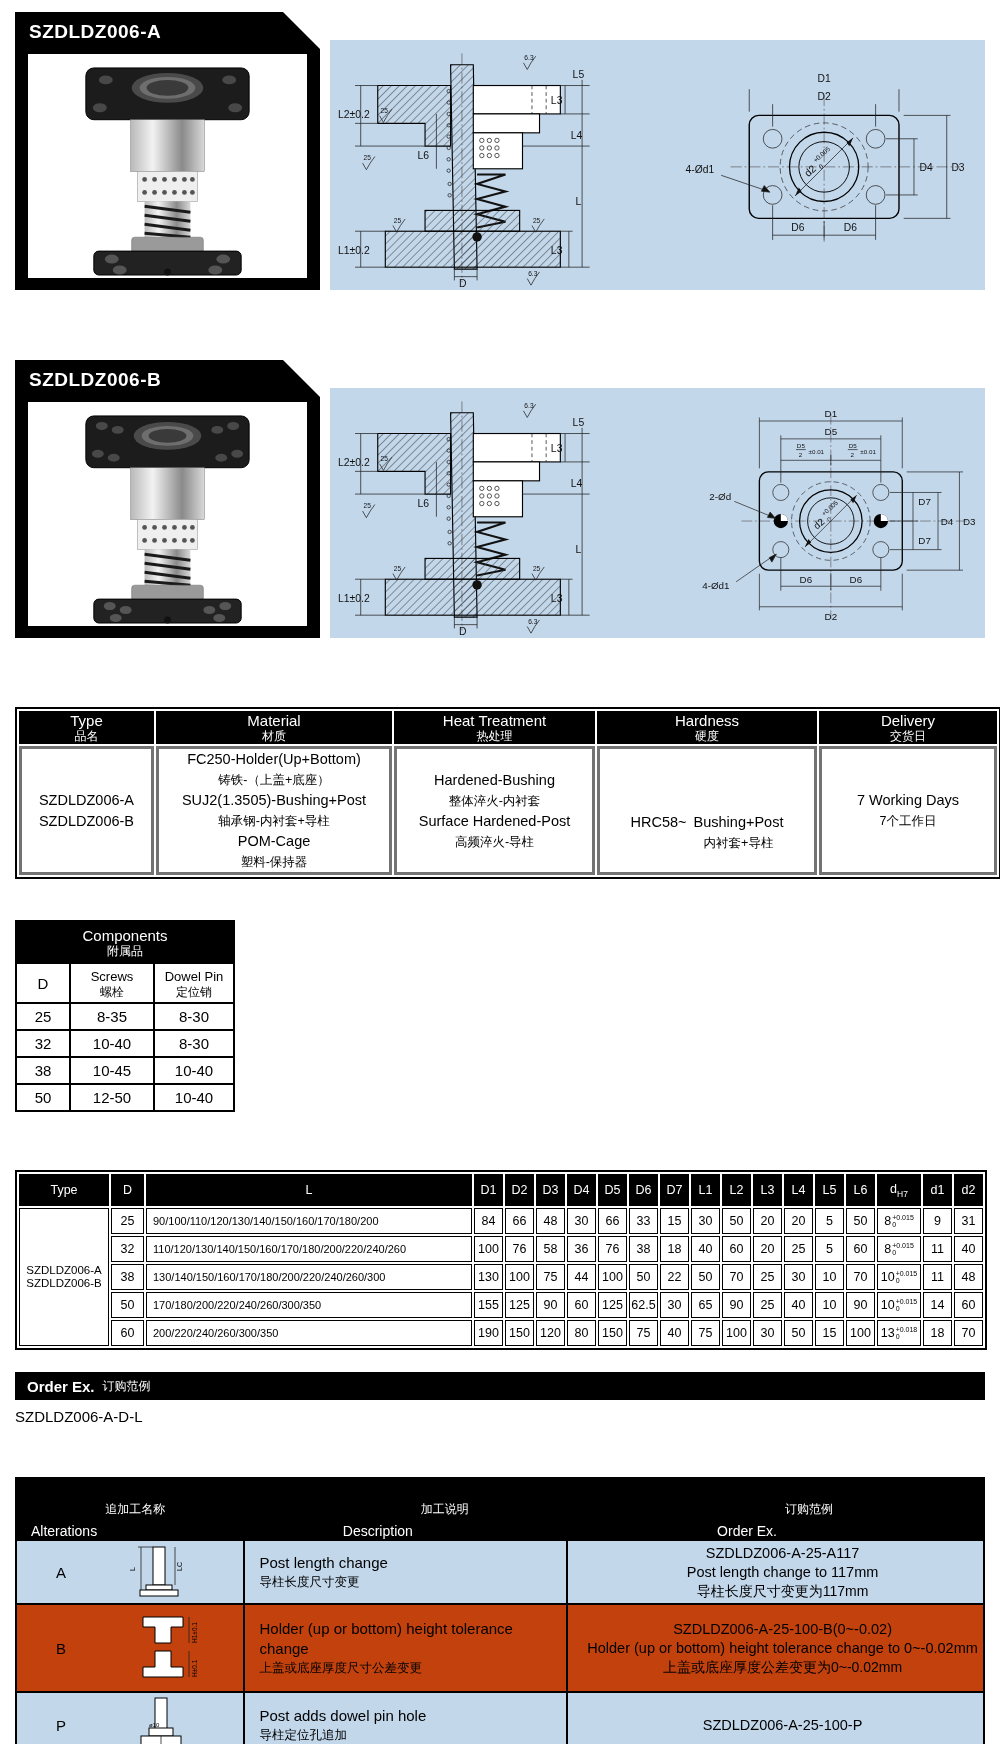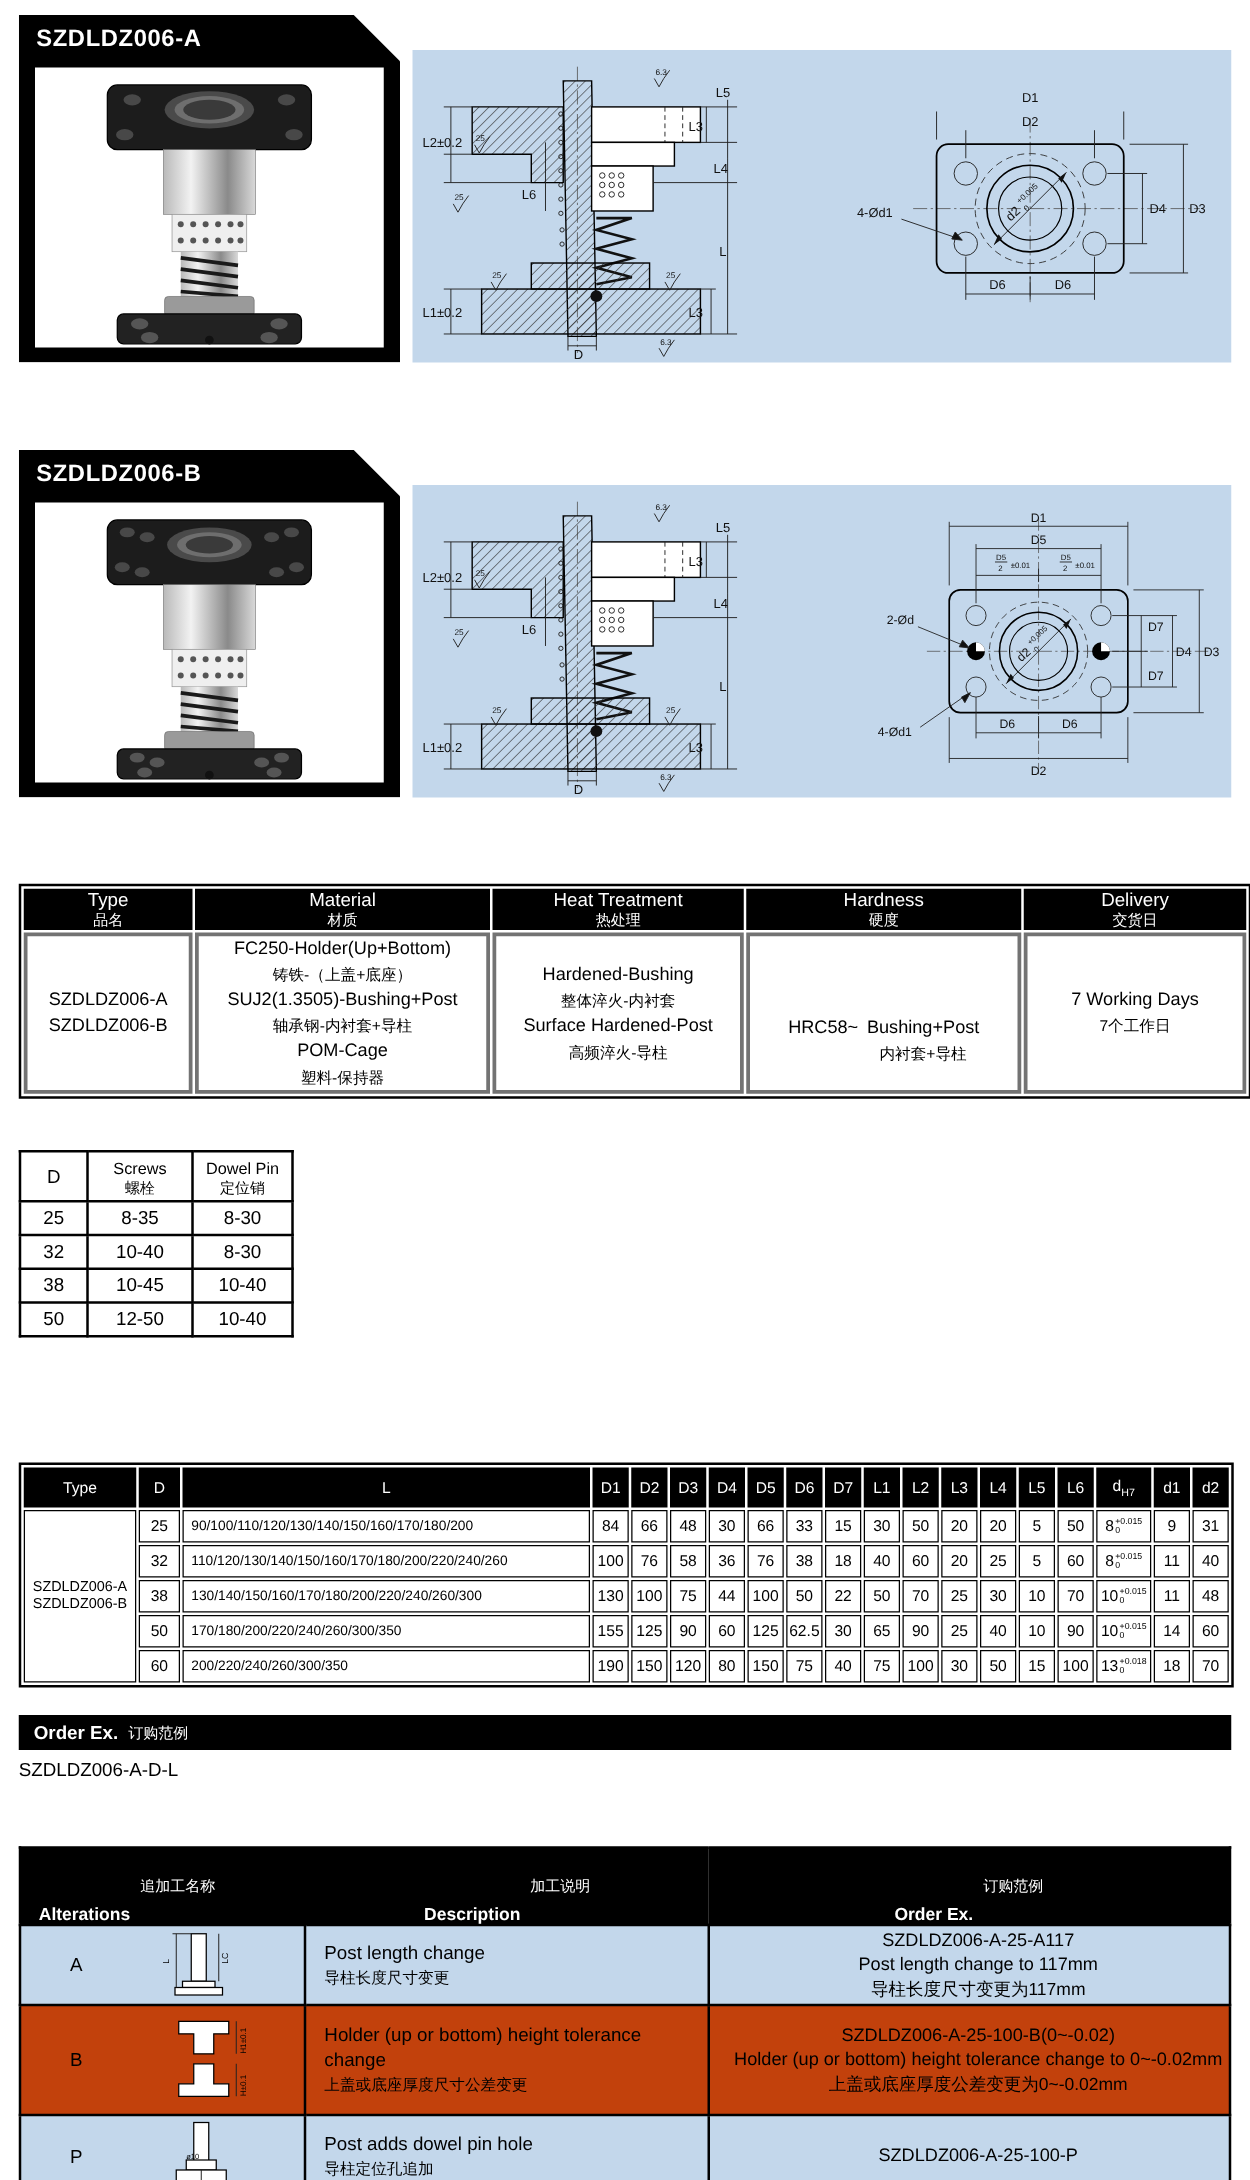--- a/index.html
+++ b/index.html
@@ -58,21 +58,21 @@
     display:flex; align-items:center; gap:8px; padding-left:12px; }
   .order-bar .en { font-size:15px; font-weight:bold; }
   .order-bar .cn { font-size:12px; }
   .order-example { position:absolute; left:15px; top:1408px; font-size:15px; }
 
   
   .alts { position:absolute; left:15px; top:1477px; width:970px; border-collapse:collapse; border:2px solid #000; table-layout:fixed; }
   .alts th { background:#000; color:#fff; font-weight:normal; height:26px; }
   .alts th .hwrap { display:flex; align-items:center; justify-content:center; gap:8px; }
   .alts th.first .hwrap { justify-content:flex-start; padding-left:14px; }
-  .alts th .en { font-size:14px; font-weight:bold;margin-top:44px; }
+  .alts th .en { font-size:14px; font-weight:normal;margin-top:44px; }
   .alts th .cn { font-size:12px; }
   .alts td { border:2px solid #000; vertical-align:middle; }
   .row-blue td { background:#c3d7eb; }
   .row-white td { background:#c2410c; }
   .alt-c1 { display:flex; align-items:center; }
   .alt-code { width:88px; text-align:center; font-size:15px; }
   .desc-cell { padding-left:14px; }
   .desc-en { display:block; font-size:15px; line-height:20px; }
   .desc-cn { display:block; font-size:12.5px; line-height:18px; }
   .ord-cell { padding-left:14px;text-align:center; }
@@ -578,20 +578,26 @@
   </table>
 
   <table class="comp">
     <colgroup>
         <col style="width:54px">
         <col style="width:84px">
         <col style="width:80px">
       </colgroup>
     <thead>
       <tr>
+          <th class="titleb" colspan="3">
+        <span class="hen">Components</span>
+            <span class="hcn">附属品</span>
+      </th>
+        </tr>
+      <tr>
         <th class="colh">
             <span class="hen" style="font-size:15px">D</span>
           </th>
         <th class="colh">
             <span class="hen" style="font-size:13px">Screws</span>
             <span class="hcn">螺栓</span>
           </th>
         <th class="colh">
             <span class="hen" style="font-size:13px">Dowel Pin</span>
             <span class="hcn">定位销</span>

